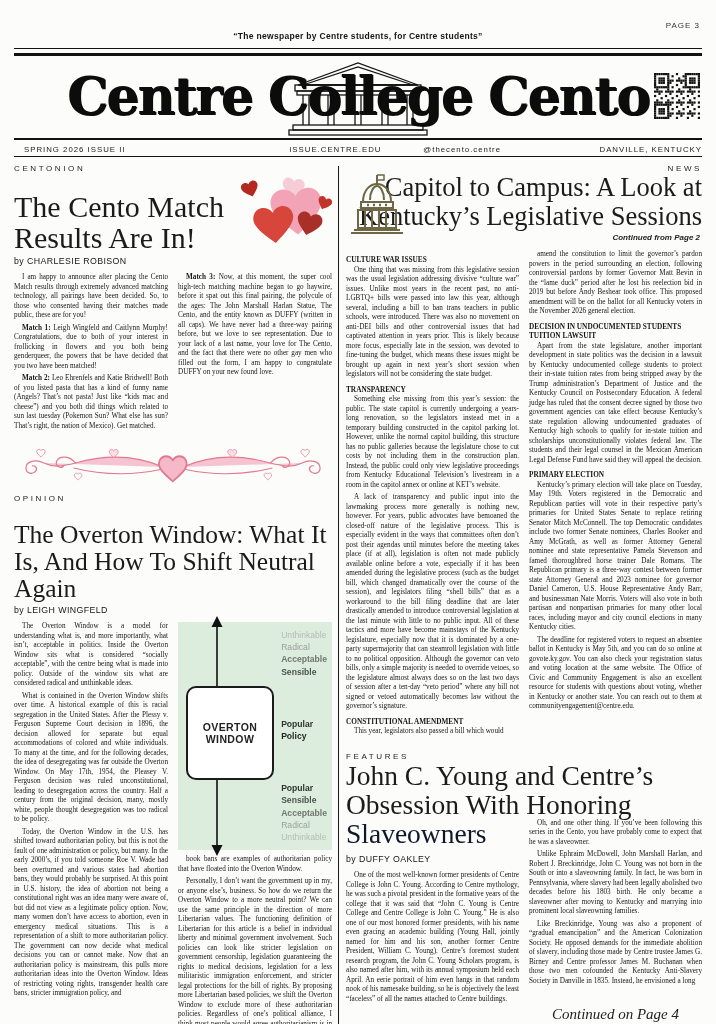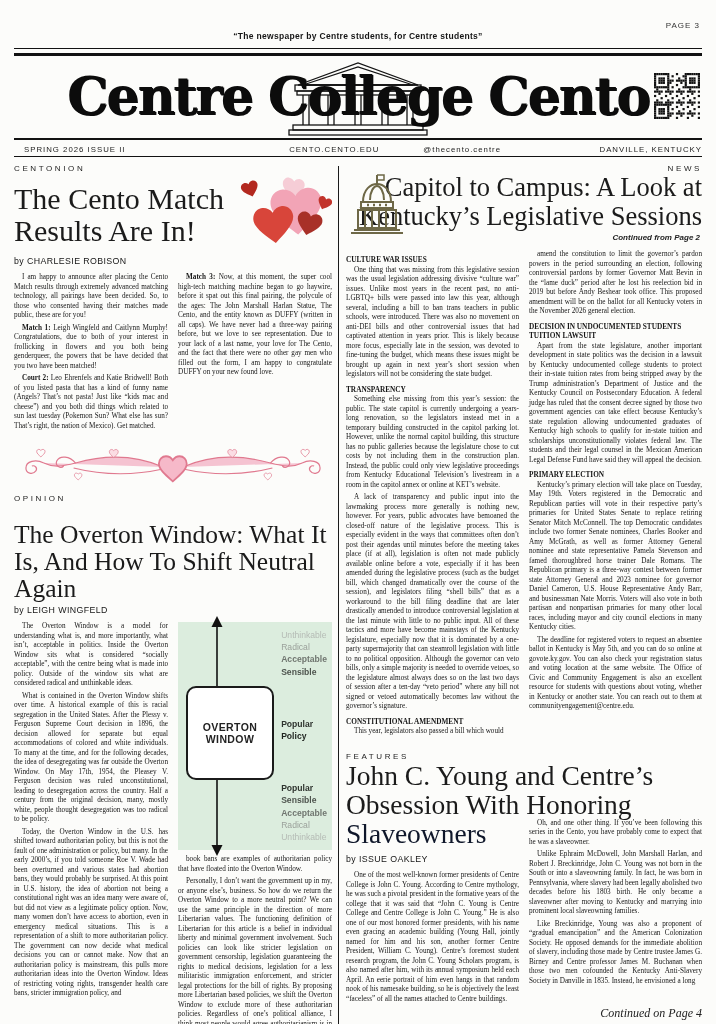--- a/index.html
+++ b/index.html
@@ -44,21 +44,21 @@
   .kicker.right{text-align:right;}
   h1{font-weight:normal;color:#1b1b1b;margin:0;}
   .byline{font-family:"Liberation Sans",sans-serif;font-size:8.8px;letter-spacing:.4px;margin:3px 0 7px;}
   .two-col{display:flex;gap:10px;}
   .tcol{flex:1;min-width:0;}
   p.body-para{font-size:7.2px;line-height:1.32;text-align:justify;margin:0 0 3px;text-indent:8px;}
   p.subhead{font-size:7.3px;font-weight:bold;margin:5px 0 1px;text-indent:0;line-height:1.3;}
   .cont-note{font-family:"Liberation Sans",sans-serif;font-style:italic;font-weight:bold;
     font-size:8px;text-align:right;color:#222;}
   
-  .cm-head{display:flex;align-items:center;}
+  .cm-head{display:flex;align-items:flex-end;}
   .cm-head h1{font-size:30px;line-height:1.04;margin-top:3px;flex:1;}
   .hearts{flex:none;margin-top:2px;}
   
   .flourish{display:block;margin:12px 0 8px;}
   
   .op h1{font-size:25.5px;line-height:1.06;margin-top:18px;}
   .diagram{position:relative;background:#dcedde;height:228px;margin-bottom:5px;overflow:visible;}
   .arrow-svg{position:absolute;left:30px;top:-7px;}
   .ov-box{position:absolute;left:8px;top:64px;width:84px;height:90px;background:#fff;
     border:2.5px solid #1b1b1b;border-radius:10px;display:flex;flex-direction:column;
@@ -75,21 +75,21 @@
   
   .news-headblock{position:relative;}
   .news-headblock h1{font-size:26.5px;line-height:1.08;text-align:right;}
   .capitol{position:absolute;left:2px;bottom:-4px;}
   .news .cont-note{margin:3px 2px 8px 0;}
   
   .features{margin-top:12px;}
   .features h1{font-size:27.5px;line-height:1.06;}
   .feat-last-line{font-size:27.5px;line-height:1.06;font-weight:normal;color:#0f172a;margin:0;}
   .features .byline{margin:6px 0 7px;}
-  .features .cont-note{font-family:"Liberation Serif",serif;font-size:12px;font-weight:normal;margin-top:20px;}
+  .features .cont-note{font-family:"Liberation Serif",serif;font-size:15px;font-weight:normal;margin-top:20px;text-align:center;}
 </style>
 </head>
 <body>
 
 <div class="page">
 
   <div class="topbar">
     <span class="tagline">“The newspaper by Centre students, for Centre students”</span>
     <span class="pageno">PAGE 3</span>
   </div>
@@ -315,21 +315,21 @@
         <rect x="12" y="40" width="2" height="2" fill="#111"></rect>
         <rect x="20" y="40" width="2" height="2" fill="#111"></rect>
         <rect x="30" y="40" width="2" height="2" fill="#111"></rect>
         <rect x="40" y="40" width="2" height="2" fill="#111"></rect>
       </svg>
   </div>
   <div class="rule thick"></div>
 
   <div class="dateline">
     <span class="dl-issue">SPRING 2026 ISSUE II</span>
-    <span class="dl-web">CENTO.CENTO.EDU</span>
+    <span class="dl-web">ISSUE.CENTRE.EDU</span>
     <span class="dl-social">@thecento.centre</span>
     <span class="dl-loc">DANVILLE, KENTUCKY</span>
   </div>
   <div class="rule thin"></div>
 
   <main class="content">
 
     <section class="col-left">
 
       <article>
@@ -346,21 +346,21 @@
             <use href="#ht" fill="#d8453a" transform="translate(14,26) scale(2.0) rotate(-6 12 12)"></use>
             <use href="#ht" fill="#a83028" transform="translate(58,34) scale(1.25) rotate(14 12 12)"></use>
             <use href="#ht" fill="#c2342b" transform="translate(80,20) scale(0.7) rotate(22 12 12)"></use>
           </svg>
         </div>
         <div class="byline">by CHARLESIE ROBISON</div>
         <div class="two-col">
           <div class="tcol">
               <p class="body-para">I am happy to announce after placing the Cento Match results through extremely advanced matching technology, all pairings have been decided. So, to those who consented having their matches made public, these are for you!</p>
               <p class="body-para"><b>Match 1: </b>Leigh Wingfeld and Caitlynn Murphy! Congratulations, due to both of your interest in frollicking in flowers and you both being genderqueer, the powers that be have decided that you two have been matched!</p>
-              <p class="body-para"><b>Court 2: </b>Leo Ehrenfels and Katie Bridwell! Both of you listed pasta that has a kind of funny name (Angels? That’s not pasta! Just like “kids mac and cheese”) and you both did things which related to sun last tuesday (Pokemon Sun? What else has sun? That’s right, the nation of Mexico). Get matched.</p>
+              <p class="body-para"><b>Match 2: </b>Leo Ehrenfels and Katie Bridwell! Both of you listed pasta that has a kind of funny name (Angels? That’s not pasta! Just like “kids mac and cheese”) and you both did things which related to sun last tuesday (Pokemon Sun? What else has sun? That’s right, the nation of Mexico). Get matched.</p>
             </div>
           <div class="tcol">
               <p class="body-para"><b>Match 3: </b>Now, at this moment, the super cool high-tech matching machine began to go haywire, before it spat out this final pairing, the polycule of the ages: The John Marshall Harlan Statue, The Cento, and the entity known as DUFFY (written in all caps). We have never had a three-way pairing before, but we love to see representation. Due to your lack of a last name, your love for The Cento, and the fact that there were no other gay men who filled out the form, I am happy to congratulate DUFFY on your new found love.</p>
             </div>
         </div>
       </article>
 
       <svg class="flourish" width="318" height="40" viewBox="0 0 320 40">
         <g id="fl-side" fill="none" stroke="#e0798f" stroke-width="1.2">
           <path d="M150 21 C120 8 90 9 62 17 C50 20 40 22 30 17" fill="#f5c3d1"></path>
@@ -469,21 +469,21 @@
             </div>
         </div>
       </article>
 
       <article class="features">
         <div class="kicker">FEATURES</div>
         <h1>John C. Young and Centre’s Obsession With Honoring</h1>
         <div class="two-col">
           <div class="tcol">
             <p class="feat-last-line">Slaveowners</p>
-            <div class="byline">by ISSUE OAKLEY</div>
+            <div class="byline">by DUFFY OAKLEY</div>
             <div>
                 <p class="body-para">One of the most well-known former presidents of Centre College is John C. Young. According to Centre mythology, he was such a pivotal president in the formative years of the college that it was said that “John C. Young is Centre College and Centre College is John C. Young.” He is also one of our most honored former presidents, with his name even gracing an academic building (Young Hall, jointly named for him and his son, another former Centre President, William C. Young). Centre’s foremost student research program, the John C. Young Scholars program, is also named after him, with its annual symposium held each April. An eerie portrait of him even hangs in that random nook of his namesake building, so he is objectively the least “faceless” of all the names attached to Centre buildings.</p>
               </div>
           </div>
           <div class="tcol">
             <div>
                 <p class="body-para">Oh, and one other thing. If you’ve been following this series in the Cento, you have probably come to expect that he was a slaveowner.</p>
                 <p class="body-para">Unlike Ephraim McDowell, John Marshall Harlan, and Robert J. Breckinridge, John C. Young was not born in the South or into a slaveowning family. In fact, he was born in Pennsylvania, where slavery had been legally abolished two decades before his 1803 birth. He only became a slaveowner after moving to Kentucky and marrying into prominent local slaveowning families.</p>
                 <p class="body-para">Like Breckinridge, Young was also a proponent of “gradual emancipation” and the American Colonization Society. He opposed demands for the immediate abolition of slavery, including those made by Centre trustee James G. Birney and Centre professor James M. Buchanan when those two men cofounded the Kentucky Anti-Slavery Society in Danville in 1835. Instead, he envisioned a long</p>
               </div>

